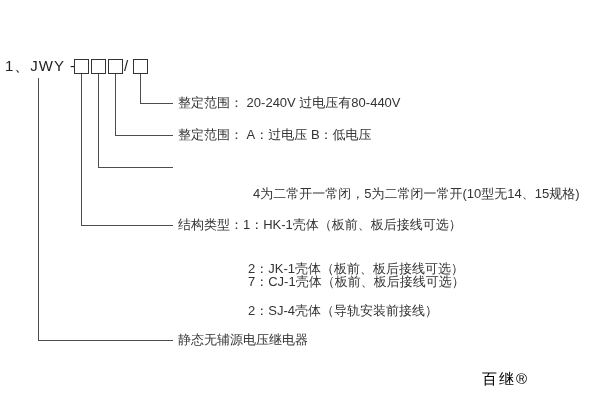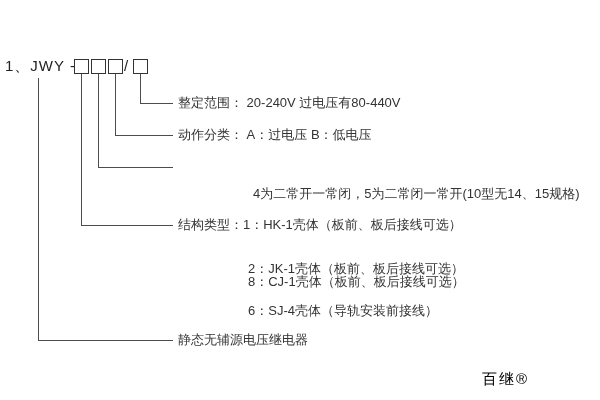--- a/index.html
+++ b/index.html
@@ -71,26 +71,26 @@
   <div class="vline" style="left:140px; top:74px; height:29px;"></div>
 
   <div class="hline" style="left:140px; top:103px; width:33px;"></div>
   <div class="hline" style="left:115px; top:135px; width:58px;"></div>
   <div class="hline" style="left:98px;  top:167px; width:75px;"></div>
   <div class="hline" style="left:81px;  top:225px; width:92px;"></div>
   <div class="hline" style="left:38px;  top:340px; width:135px;"></div>
 
   <div class="txt" style="left:178px; top:95px;">整定范围：  20-240V 过电压有80-440V</div>
 
-  <div class="txt" style="left:178px; top:127px;">动作分类：  A：过电压    B：低电压</div>
+  <div class="txt" style="left:178px; top:127px;">整定范围：  A：过电压    B：低电压</div>
 
   <div class="txt" style="left:253px; top:186px;">4为二常开一常闭，5为二常闭一常开(10型无14、15规格)</div>
 
   <div class="txt" style="left:178px; top:217px;">结构类型：1：HK-1壳体（板前、板后接线可选）</div>
   <div class="txt" style="left:248px; top:245px;margin-top:16px;">2：JK-1壳体（板前、板后接线可选）</div>
-  <div class="txt" style="left:248px; top:274px;">8：CJ-1壳体（板前、板后接线可选）</div>
-  <div class="txt" style="left:248px; top:303px;">6：SJ-4壳体（导轨安装前接线）</div>
+  <div class="txt" style="left:248px; top:274px;">7：CJ-1壳体（板前、板后接线可选）</div>
+  <div class="txt" style="left:248px; top:303px;">2：SJ-4壳体（导轨安装前接线）</div>
 
   <div class="txt" style="left:178px; top:332px;">静态无辅源电压继电器</div>
 
   <div class="watermark">百继®</div>
 
 </div>
 
 </body></html>

